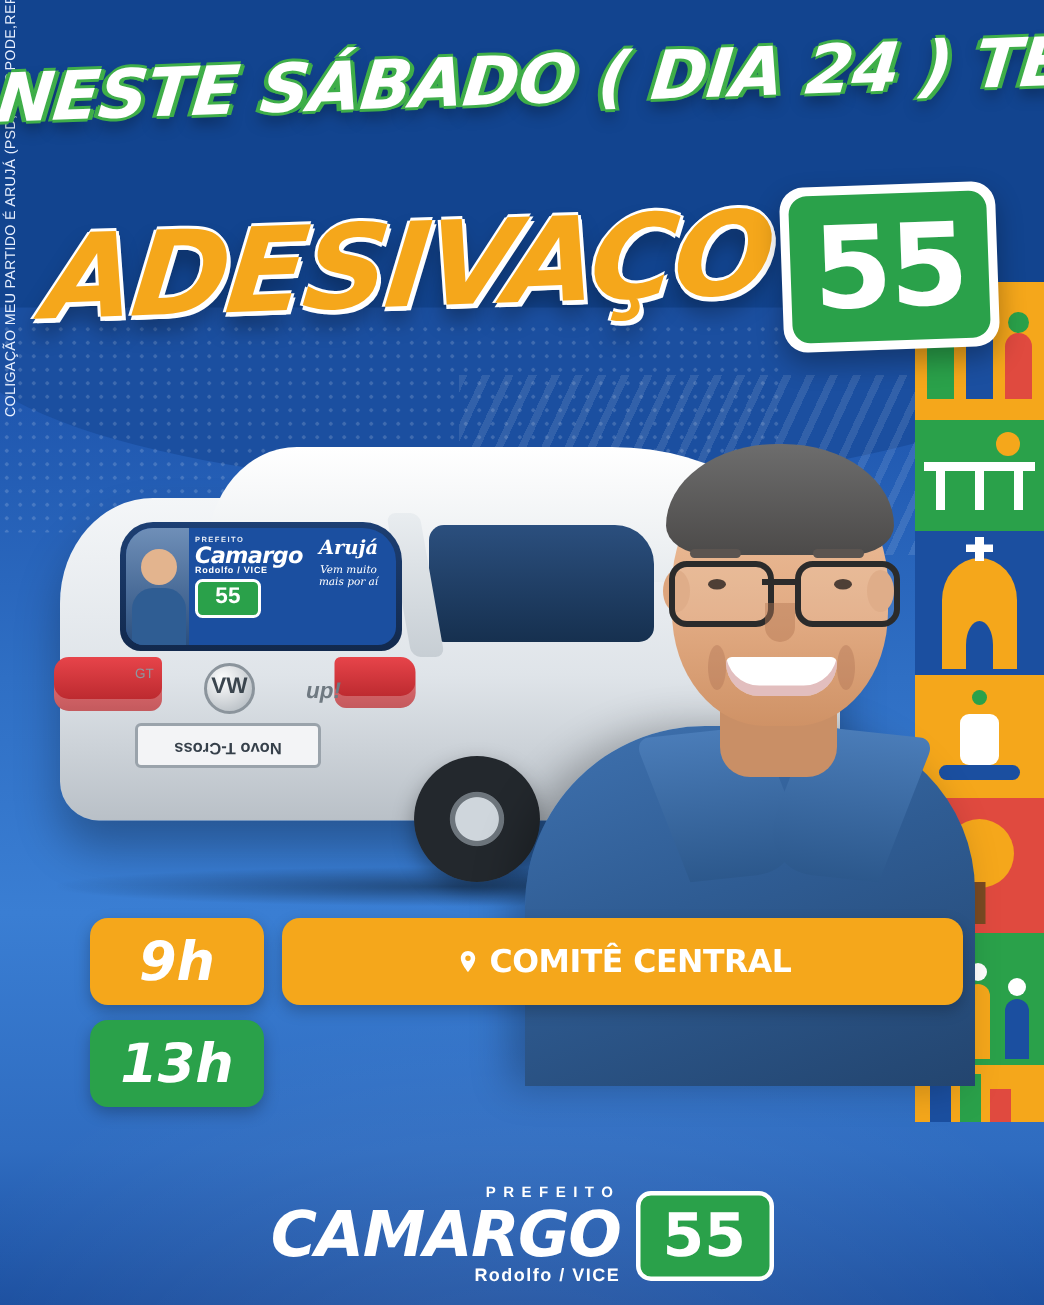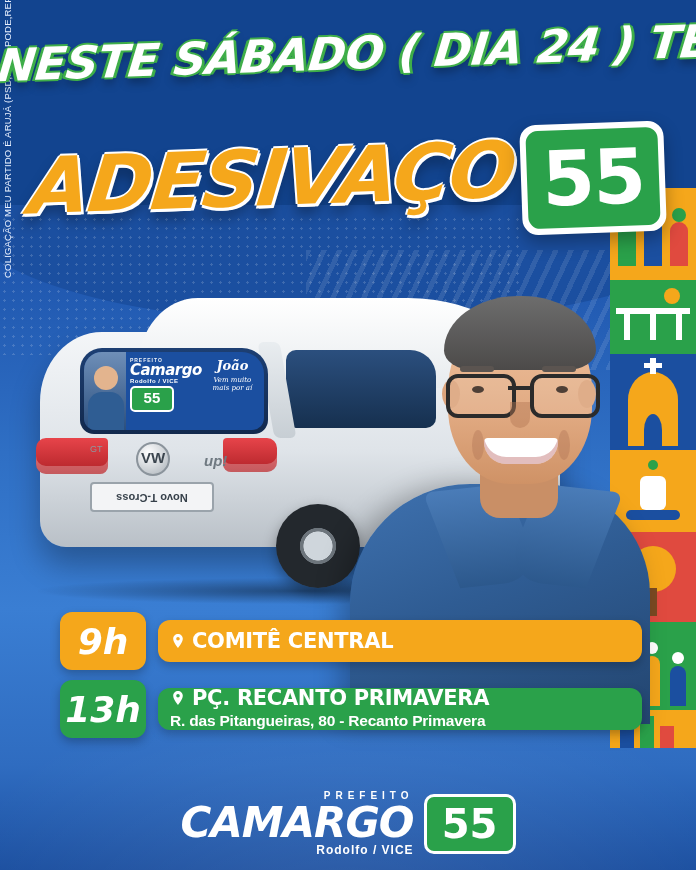--- a/index.html
+++ b/index.html
@@ -498,44 +498,44 @@
     top: 612px;
     width: 582px;
   }
   .sched-row {
     display: flex;
     align-items: center;
     gap: 12px;
     margin-bottom: 10px;
   }
   .time-pill {
-    width: 86px;
+    width: 116px;
     height: 58px;
     border-radius: 12px;
     display: flex;
     align-items: center;
     justify-content: center;
     font-family: "DejaVu Sans", sans-serif;
     font-weight: bold;
     font-style: italic;
     font-size: 36px;
     color: #ffffff;
     box-shadow: 0 4px 10px rgba(0,0,0,0.25);
     flex: none;
   }
   .time-pill.amber { background: #f5a71b; }
   .time-pill.green { background: #2aa14a; }
   .place-box {
     flex: 1;
-    height: 42px;
+    height: 58px;
     border-radius: 12px;
     padding: 4px 10px 4px 12px;
     box-sizing: border-box;
     display: flex;
-    flex-direction: column;
+    flex-direction: row;
     justify-content: center;
     box-shadow: 0 4px 10px rgba(0,0,0,0.22);
   }
   .place-box.amber { background: #f5a71b; }
   .place-box.green { background: #2aa14a; }
   .place-title {
     display: flex;
     align-items: center;
     gap: 6px;
     color: #ffffff;
@@ -692,21 +692,21 @@
     <div class="car-glass">
       <div class="glass-sticker">
         <div class="gs-photo"></div>
         <div class="gs-mid">
           <div class="gs-pref">PREFEITO</div>
           <div class="gs-name">Camargo</div>
           <div class="gs-sub">Rodolfo / VICE</div>
           <div class="gs-55">55</div>
         </div>
         <div class="gs-right">
-          <div class="gs-city">João</div>
+          <div class="gs-city">Arujá</div>
           <div class="gs-slogan">Vem muito mais por aí</div>
         </div>
       </div>
     </div>
 
     <div class="car-lamp-l"></div>
     <div class="car-lamp-r"></div>
     <div class="car-badge-gt">GT</div>
     <div class="car-emblem">VW</div>
     <div class="car-model">up!</div>
@@ -748,29 +748,20 @@
           <svg class="pin-icon" viewBox="0 0 24 24" aria-hidden="true">
             <path fill="#ffffff" d="M12 1.5c-4 0-7.2 3.2-7.2 7.2 0 5.4 7.2 13.8 7.2 13.8s7.2-8.4 7.2-13.8c0-4-3.2-7.2-7.2-7.2zm0 9.9a2.7 2.7 0 1 1 0-5.4 2.7 2.7 0 0 1 0 5.4z"></path>
           </svg>
           <span>COMITÊ CENTRAL</span>
         </div>
       </div>
     </div>
 
     <div class="sched-row">
       <div class="time-pill green">13h</div>
-      <div class="place-box green">
-        <div class="place-title">
-          <svg class="pin-icon" viewBox="0 0 24 24" aria-hidden="true">
-            <path fill="#ffffff" d="M12 1.5c-4 0-7.2 3.2-7.2 7.2 0 5.4 7.2 13.8 7.2 13.8s7.2-8.4 7.2-13.8c0-4-3.2-7.2-7.2-7.2zm0 9.9a2.7 2.7 0 1 1 0-5.4 2.7 2.7 0 0 1 0 5.4z"></path>
-          </svg>
-          <span>PÇ. RECANTO PRIMAVERA</span>
-        </div>
-        <div class="place-addr">R. das Pitangueiras, 80 - Recanto Primavera</div>
-      </div>
     </div>
 
   </div>
 
   <div class="footer">
     <div class="f-left">
       <div class="f-pref">PREFEITO</div>
       <div class="f-name">CAMARGO</div>
       <div class="f-sub">Rodolfo / VICE</div>
     </div>

